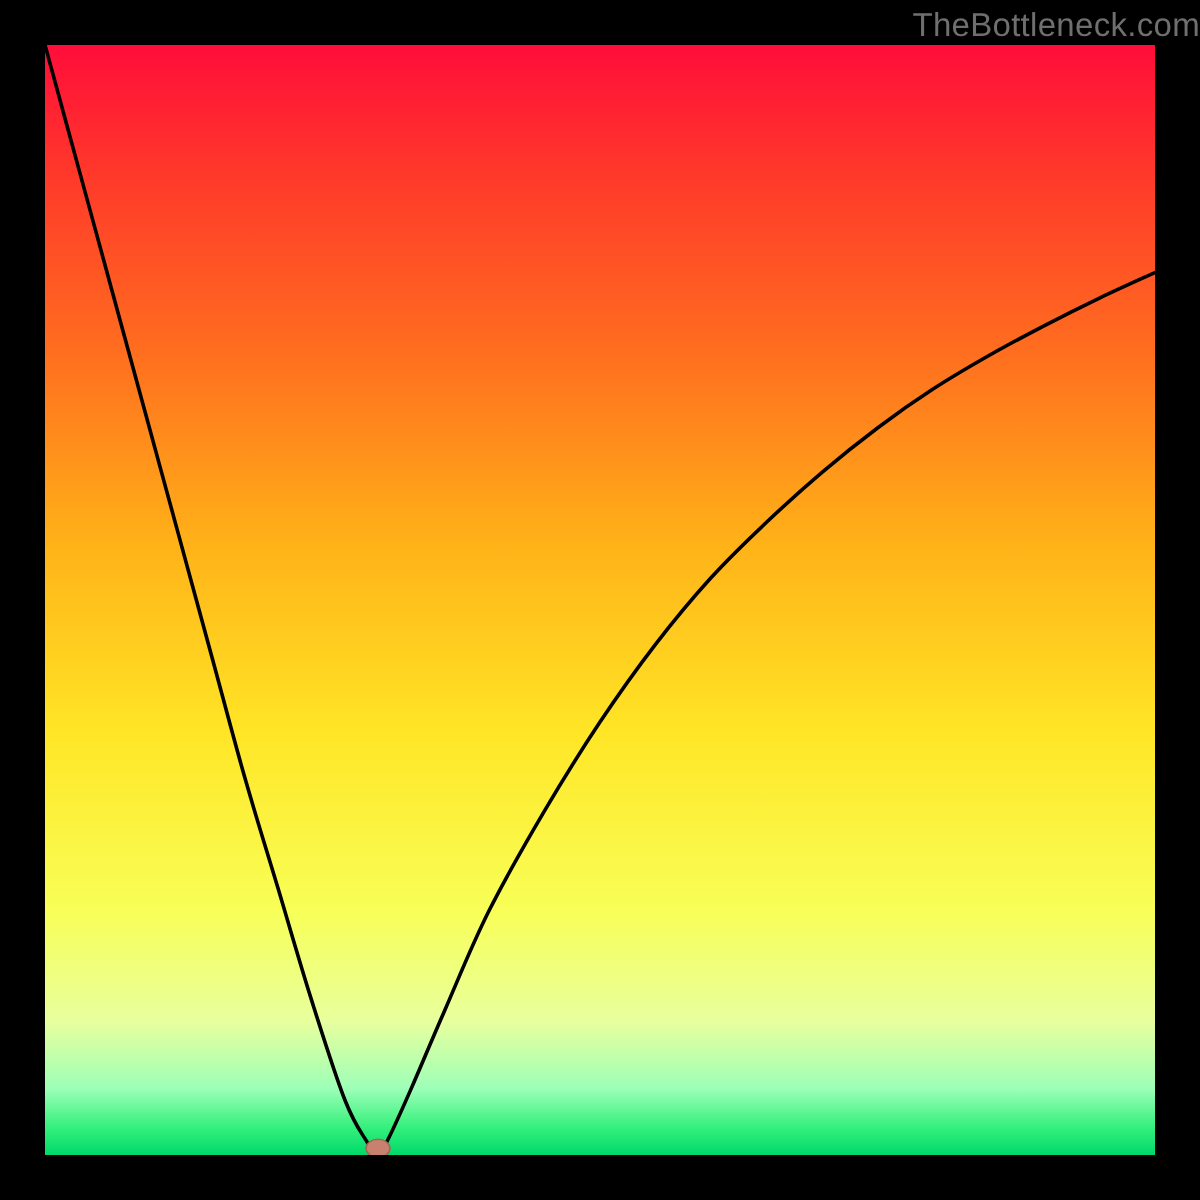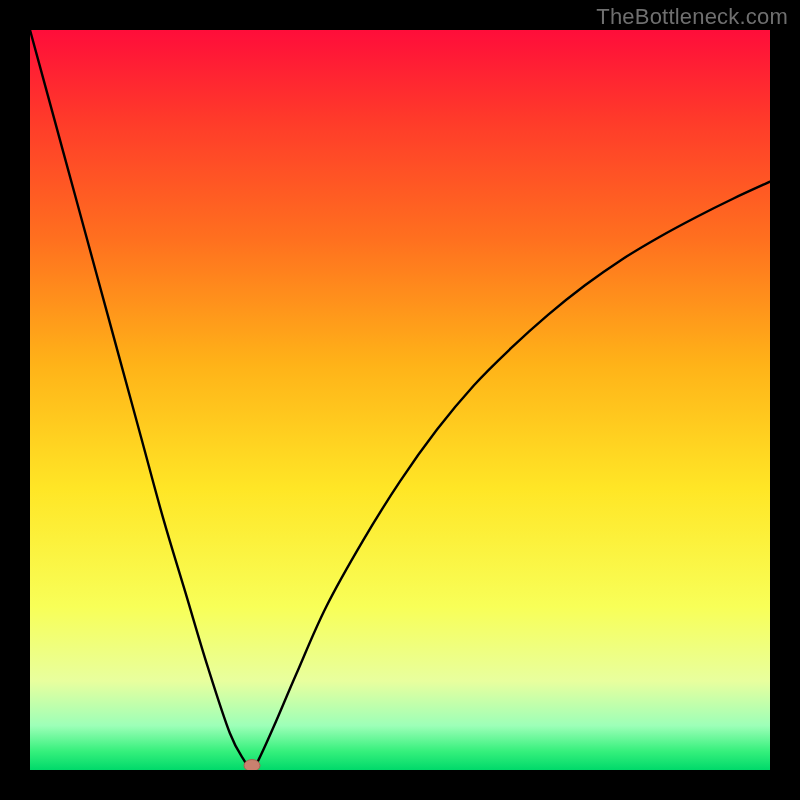--- a/index.html
+++ b/index.html
@@ -20,21 +20,21 @@
   .plot-area {
     position: absolute;
     left: 30px;
     top: 30px;
     width: 740px;
     height: 740px;
   }
   .watermark {
     position: absolute;
     top: 4px;
-    right: 12px;
+    right: 0;
     color: #6f6f6f;
     font-size: 22px;
     font-weight: 500;
     letter-spacing: 0.2px;
     user-select: none;
     pointer-events: none;
   }
   svg { display: block; }
 </style>
 </head>

